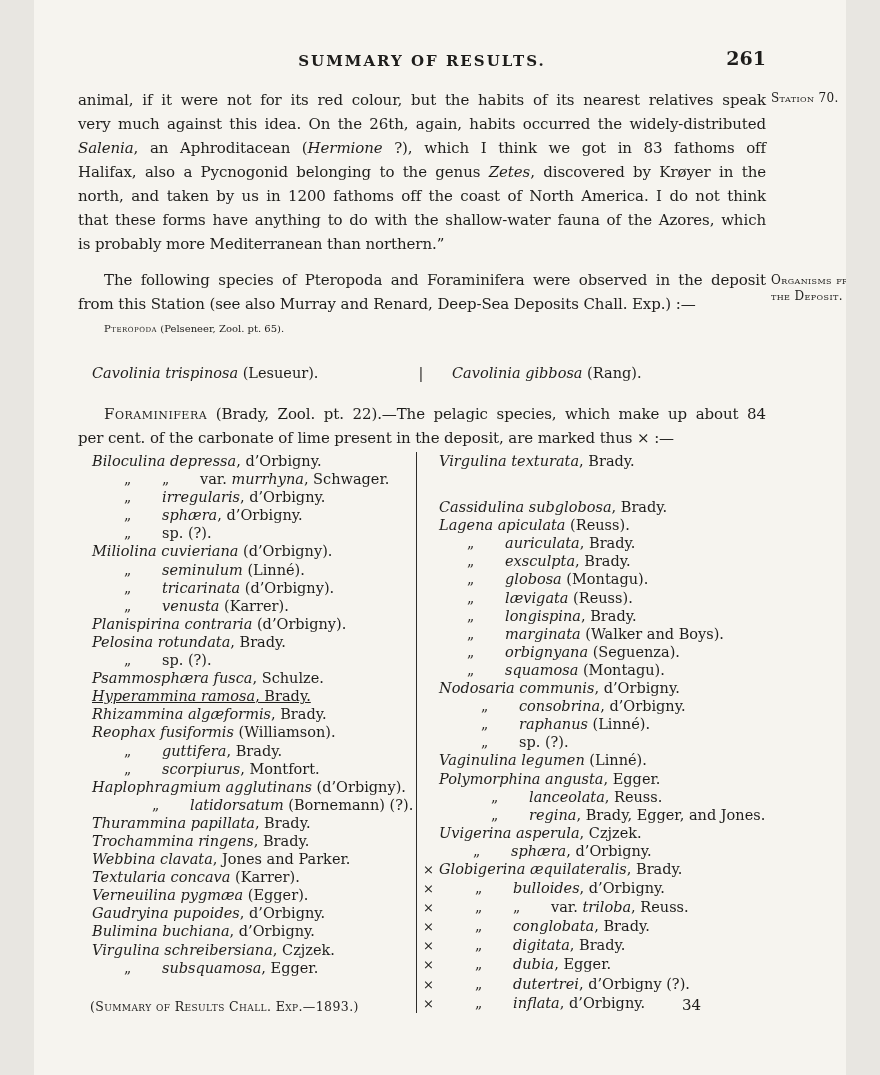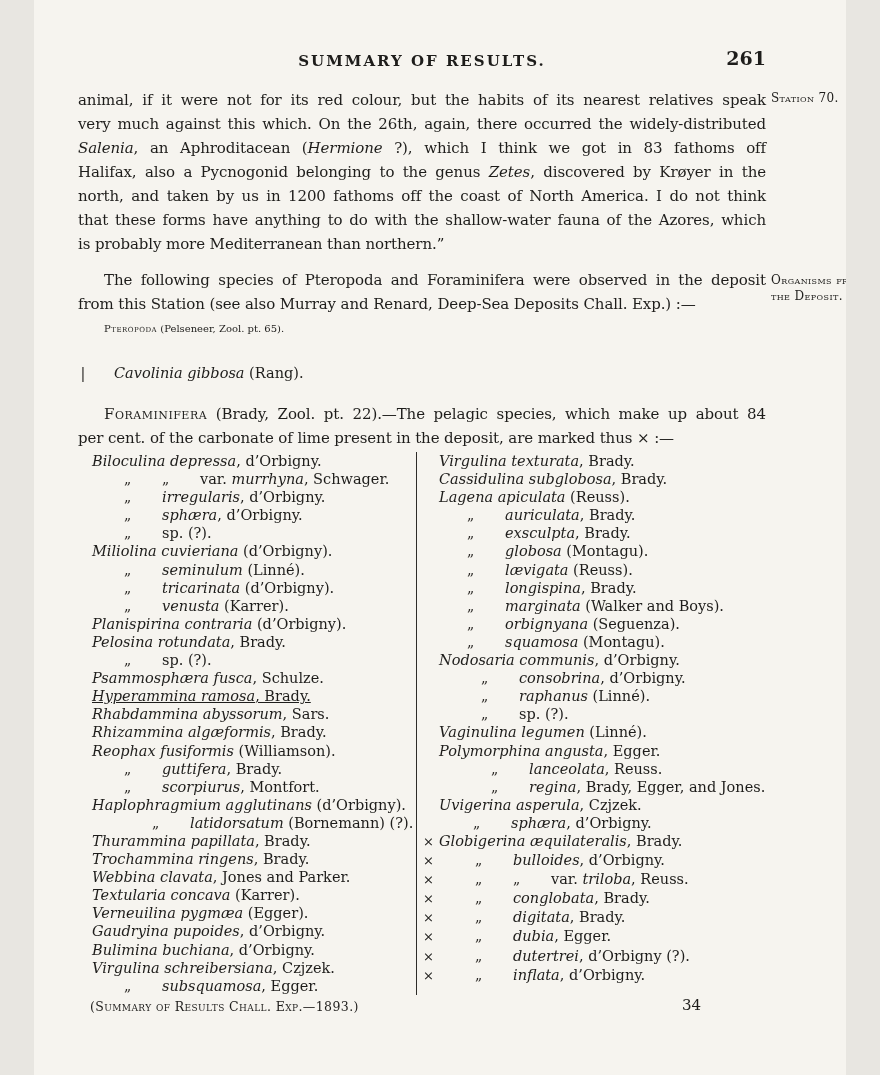--- a/index.html
+++ b/index.html
@@ -72,36 +72,37 @@
   <div class="page-number">261</div>
 
   <div class="mnote" id="mn-station">Station 70.</div>
   <div class="mnote" id="mn-organisms">
     <span>Organisms from</span><br>
     <span>the Deposit.</span>
   </div>
 
   <div class="para" id="para1">
       <div class="tline"><span class="ro">animal, if it were not for its red colour, but the habits of its nearest relatives speak</span></div>
-      <div class="tline"><span class="ro">very much against this which.  On the 26th, again, there occurred the widely-distributed</span></div>
+      <div class="tline"><span class="ro">very much against this idea.  On the 26th, again, habits occurred the widely-distributed</span></div>
       <div class="tline"><span class="it">Salenia</span><span class="ro">, an Aphroditacean (</span><span class="it">Hermione</span><span class="ro"> ?), which I think we got in 83 fathoms off</span></div>
       <div class="tline"><span class="ro">Halifax, also a Pycnogonid belonging to the genus </span><span class="it">Zetes</span><span class="ro">, discovered by Krøyer in the</span></div>
       <div class="tline"><span class="ro">north, and taken by us in 1200 fathoms off the coast of North America.  I do not think</span></div>
       <div class="tline"><span class="ro">that these forms have anything to do with the shallow-water fauna of the Azores, which</span></div>
       <div class="tline"><span class="ro">is probably more Mediterranean than northern.”</span></div>
     </div>
 
   <div class="para indent-first" id="para2">
       <div class="tline"><span class="ro">The following species of Pteropoda and Foraminifera were observed in the deposit</span></div>
       <div class="tline"><span class="ro">from this Station (see also Murray and Renard, Deep-Sea Deposits Chall. Exp.) :—</span></div>
     </div>
 
   <div id="heading-pteropoda"><span class="sc">Pteropoda</span><span class="ro"> (Pelseneer, Zool. pt. 65).</span></div>
 
   <div id="cavolinia">
+    <span class="cav-left"><span class="it">Cavolinia trispinosa</span><span class="ro"> (Lesueur).</span></span>
     <span class="cav-div">|</span>
     <span class="cav-right"><span class="it">Cavolinia gibbosa</span><span class="ro"> (Rang).</span></span>
   </div>
 
   <div class="para indent-first" id="para-foram">
       <div class="tline"><span class="sc">Foraminifera</span><span class="ro"> (Brady, Zool. pt. 22).—The pelagic species, which make up about 84</span></div>
       <div class="tline"><span class="ro">per cent. of the carbonate of lime present in the deposit, are marked thus × :—</span></div>
     </div>
 
   <div id="species-list">
@@ -113,40 +114,39 @@
         <div class="sp-row"><span class="sp-content" style="padding-left: 32px;"><span class="ditto">„</span><span class="ro">sp. (?).</span></span></div>
         <div class="sp-row"><span class="sp-content" style="padding-left: 0px;"><span class="it">Miliolina cuvieriana</span><span class="ro"> (d’Orbigny).</span></span></div>
         <div class="sp-row"><span class="sp-content" style="padding-left: 32px;"><span class="ditto">„</span><span class="it">seminulum</span><span class="ro"> (Linné).</span></span></div>
         <div class="sp-row"><span class="sp-content" style="padding-left: 32px;"><span class="ditto">„</span><span class="it">tricarinata</span><span class="ro"> (d’Orbigny).</span></span></div>
         <div class="sp-row"><span class="sp-content" style="padding-left: 32px;"><span class="ditto">„</span><span class="it">venusta</span><span class="ro"> (Karrer).</span></span></div>
         <div class="sp-row"><span class="sp-content" style="padding-left: 0px;"><span class="it">Planispirina contraria</span><span class="ro"> (d’Orbigny).</span></span></div>
         <div class="sp-row"><span class="sp-content" style="padding-left: 0px;"><span class="it">Pelosina rotundata</span><span class="ro">, Brady.</span></span></div>
         <div class="sp-row"><span class="sp-content" style="padding-left: 32px;"><span class="ditto">„</span><span class="ro">sp. (?).</span></span></div>
         <div class="sp-row"><span class="sp-content" style="padding-left: 0px;"><span class="it">Psammosphæra fusca</span><span class="ro">, Schulze.</span></span></div>
         <div class="sp-row"><span class="sp-content" style="padding-left: 0px; text-decoration: underline;"><span class="it">Hyperammina ramosa</span><span class="ro">, Brady.</span></span></div>
-        <div class="sp-row"><span class="sp-content" style="padding-left: 0px;"><span class="it">Rhabdammina abyssorum</span><span class="ro">, Sars.</span></span></div>
         <div class="sp-row"><span class="sp-content" style="padding-left: 0px;"><span class="it">Rhizammina algæformis</span><span class="ro">, Brady.</span></span></div>
         <div class="sp-row"><span class="sp-content" style="padding-left: 0px;"><span class="it">Reophax fusiformis</span><span class="ro"> (Williamson).</span></span></div>
         <div class="sp-row"><span class="sp-content" style="padding-left: 32px;"><span class="ditto">„</span><span class="it">guttifera</span><span class="ro">, Brady.</span></span></div>
         <div class="sp-row"><span class="sp-content" style="padding-left: 32px;"><span class="ditto">„</span><span class="it">scorpiurus</span><span class="ro">, Montfort.</span></span></div>
         <div class="sp-row"><span class="sp-content" style="padding-left: 0px;"><span class="it">Haplophragmium agglutinans</span><span class="ro"> (d’Orbigny).</span></span></div>
         <div class="sp-row"><span class="sp-content" style="padding-left: 60px;"><span class="ditto">„</span><span class="it">latidorsatum</span><span class="ro"> (Bornemann) (?).</span></span></div>
         <div class="sp-row"><span class="sp-content" style="padding-left: 0px;"><span class="it">Thurammina papillata</span><span class="ro">, Brady.</span></span></div>
         <div class="sp-row"><span class="sp-content" style="padding-left: 0px;"><span class="it">Trochammina ringens</span><span class="ro">, Brady.</span></span></div>
         <div class="sp-row"><span class="sp-content" style="padding-left: 0px;"><span class="it">Webbina clavata</span><span class="ro">, Jones and Parker.</span></span></div>
         <div class="sp-row"><span class="sp-content" style="padding-left: 0px;"><span class="it">Textularia concava</span><span class="ro"> (Karrer).</span></span></div>
         <div class="sp-row"><span class="sp-content" style="padding-left: 0px;"><span class="it">Verneuilina pygmæa</span><span class="ro"> (Egger).</span></span></div>
         <div class="sp-row"><span class="sp-content" style="padding-left: 0px;"><span class="it">Gaudryina pupoides</span><span class="ro">, d’Orbigny.</span></span></div>
         <div class="sp-row"><span class="sp-content" style="padding-left: 0px;"><span class="it">Bulimina buchiana</span><span class="ro">, d’Orbigny.</span></span></div>
         <div class="sp-row"><span class="sp-content" style="padding-left: 0px;"><span class="it">Virgulina schreibersiana</span><span class="ro">, Czjzek.</span></span></div>
         <div class="sp-row"><span class="sp-content" style="padding-left: 32px;"><span class="ditto">„</span><span class="it">subsquamosa</span><span class="ro">, Egger.</span></span></div>
       </div>
     <div class="col-right">
         <div class="sp-row"><span class="cross"></span><span class="sp-content" style="padding-left: 0px;"><span class="it">Virgulina texturata</span><span class="ro">, Brady.</span></span></div>
-        <div class="sp-row"><span class="cross"></span><span class="sp-content" style="padding-left: 0px;"><span class="it">Cassidulina subglobosa</span><span class="ro">, Brady.</span></span></div>
+        <div class="sp-row"><span class="cross"></span><span class="sp-content" style="padding-left: 0px; margin-top: 28px;"><span class="it">Cassidulina subglobosa</span><span class="ro">, Brady.</span></span></div>
         <div class="sp-row"><span class="cross"></span><span class="sp-content" style="padding-left: 0px;"><span class="it">Lagena apiculata</span><span class="ro"> (Reuss).</span></span></div>
         <div class="sp-row"><span class="cross"></span><span class="sp-content" style="padding-left: 28px;"><span class="ditto">„</span><span class="it">auriculata</span><span class="ro">, Brady.</span></span></div>
         <div class="sp-row"><span class="cross"></span><span class="sp-content" style="padding-left: 28px;"><span class="ditto">„</span><span class="it">exsculpta</span><span class="ro">, Brady.</span></span></div>
         <div class="sp-row"><span class="cross"></span><span class="sp-content" style="padding-left: 28px;"><span class="ditto">„</span><span class="it">globosa</span><span class="ro"> (Montagu).</span></span></div>
         <div class="sp-row"><span class="cross"></span><span class="sp-content" style="padding-left: 28px;"><span class="ditto">„</span><span class="it">lævigata</span><span class="ro"> (Reuss).</span></span></div>
         <div class="sp-row"><span class="cross"></span><span class="sp-content" style="padding-left: 28px;"><span class="ditto">„</span><span class="it">longispina</span><span class="ro">, Brady.</span></span></div>
         <div class="sp-row"><span class="cross"></span><span class="sp-content" style="padding-left: 28px;"><span class="ditto">„</span><span class="it">marginata</span><span class="ro"> (Walker and Boys).</span></span></div>
         <div class="sp-row"><span class="cross"></span><span class="sp-content" style="padding-left: 28px;"><span class="ditto">„</span><span class="it">orbignyana</span><span class="ro"> (Seguenza).</span></span></div>
         <div class="sp-row"><span class="cross"></span><span class="sp-content" style="padding-left: 28px;"><span class="ditto">„</span><span class="it">squamosa</span><span class="ro"> (Montagu).</span></span></div>
         <div class="sp-row"><span class="cross"></span><span class="sp-content" style="padding-left: 0px;"><span class="it">Nodosaria communis</span><span class="ro">, d’Orbigny.</span></span></div>

